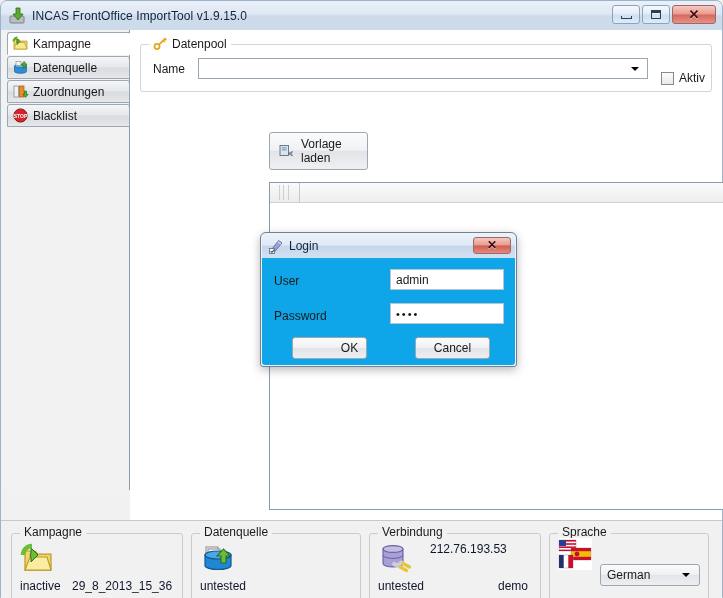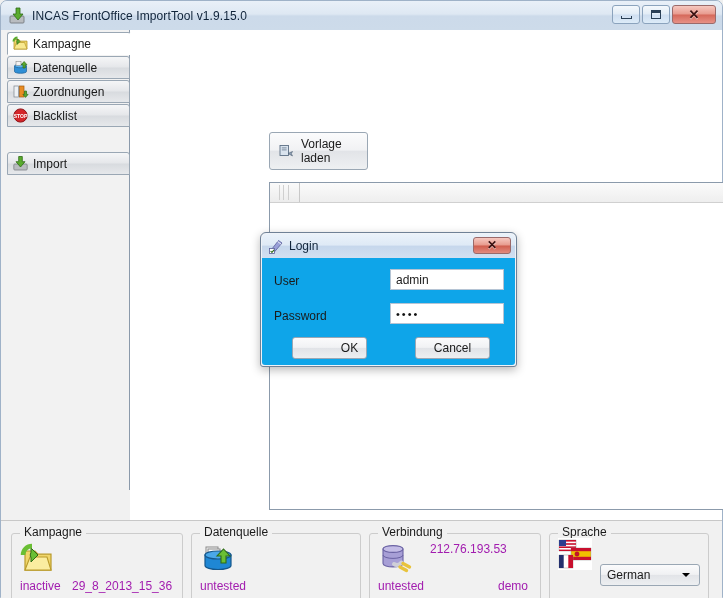--- a/index.html
+++ b/index.html
@@ -326,21 +326,21 @@
     color: #1a1a1a;
     white-space: nowrap;
   }
   .sg-icon {
     position: absolute;
     width: 36px; height: 36px;
   }
   .sg-text {
     position: absolute;
     font-size: 12px;
-    color: #a21caf;
+    color: #0f172a;
     white-space: nowrap;
   }
 
   #grp-kampagne   { left: 10px;  top: 12px; width: 172px; height: 68px; }
   #grp-datenquelle{ left: 190px; top: 12px; width: 170px; height: 68px; }
   #grp-verbindung { left: 368px; top: 12px; width: 172px; height: 68px; }
   #grp-sprache    { left: 548px; top: 12px; width: 160px; height: 68px; }
 
   .lang-combo {
     position: absolute;
@@ -528,33 +528,49 @@
         <span class="tab-icon">
           <svg class="ico-svg" viewBox="0 0 17 17">
             <circle cx="8.5" cy="8.5" r="6.6" fill="#d4252a" stroke="#8e1216" stroke-width="1"></circle>
             <text x="8.5" y="10.6" font-size="5" font-family="Liberation Sans, sans-serif" fill="#ffffff" text-anchor="middle" font-weight="bold">STOP</text>
           </svg>
         </span>
         <span class="tab-label">Blacklist</span>
       </div>
 
 
-      <div class="tab-item" style="top:122px;">
-        <span class="tab-icon">
-          <svg class="ico-svg" viewBox="0 0 17 17">
-            <rect x="1.8" y="9" width="13.4" height="6" rx="1" fill="#b9bcc0" stroke="#7d8288" stroke-width="0.8"></rect>
-            <path d="M6.7 1.5 h3.6 v5.2 h2.7 l-4.5 5.3 -4.5 -5.3 h2.7 z" fill="#5aab2e" stroke="#2f6b17" stroke-width="0.8"></path>
-          </svg>
-        </span>
-        <span class="tab-label">Import</span>
-      </div>
     </div>
 
     <div class="content">
 
+      <div class="groupbox" id="datenpool-group">
+        <div class="gb-title">
+          <span style="width:15px;height:15px;display:inline-block;margin-right:4px;">
+            <svg class="ico-svg" viewBox="0 0 15 15">
+              <circle cx="4" cy="10.5" r="2.6" fill="none" stroke="#e0a81c" stroke-width="1.7"></circle>
+              <path d="M5.8 8.8 L12.6 2.2" stroke="#e0a81c" stroke-width="1.8" fill="none"></path>
+              <path d="M10.4 4.4 l1.5 1.5" stroke="#e0a81c" stroke-width="1.6"></path>
+              <path d="M12 2.8 l1.4 1.4" stroke="#e0a81c" stroke-width="1.6"></path>
+            </svg>
+          </span>
+          <span>Datenpool</span>
+        </div>
+
+        <div class="lbl-name">Name</div>
+
+        <div class="combo" id="name-combo">
+          <span class="combo-val"></span>
+          <span class="combo-arrow"></span>
+        </div>
+
+        <div class="chk-wrap" id="aktiv-check">
+          <span class="chk-box"></span>
+          <span>Aktiv</span>
+        </div>
+      </div>
 
       <div class="btn" id="vorlage-btn">
         <span class="vb-icon">
           <svg class="ico-svg" viewBox="0 0 17 17">
             <rect x="2" y="2.5" width="8.5" height="10" fill="#d9e3ee" stroke="#5c6f85" stroke-width="0.9"></rect>
             <rect x="3.8" y="4.4" width="4.8" height="1" fill="#7d8da0"></rect>
             <rect x="3.8" y="6.4" width="4.8" height="1" fill="#7d8da0"></rect>
             <path d="M10 10.5 l4.5 -2 -1.2 2.2 1.2 2.2 z" fill="#8fa2b8" stroke="#4c5d70" stroke-width="0.6"></path>
           </svg>
         </span>

